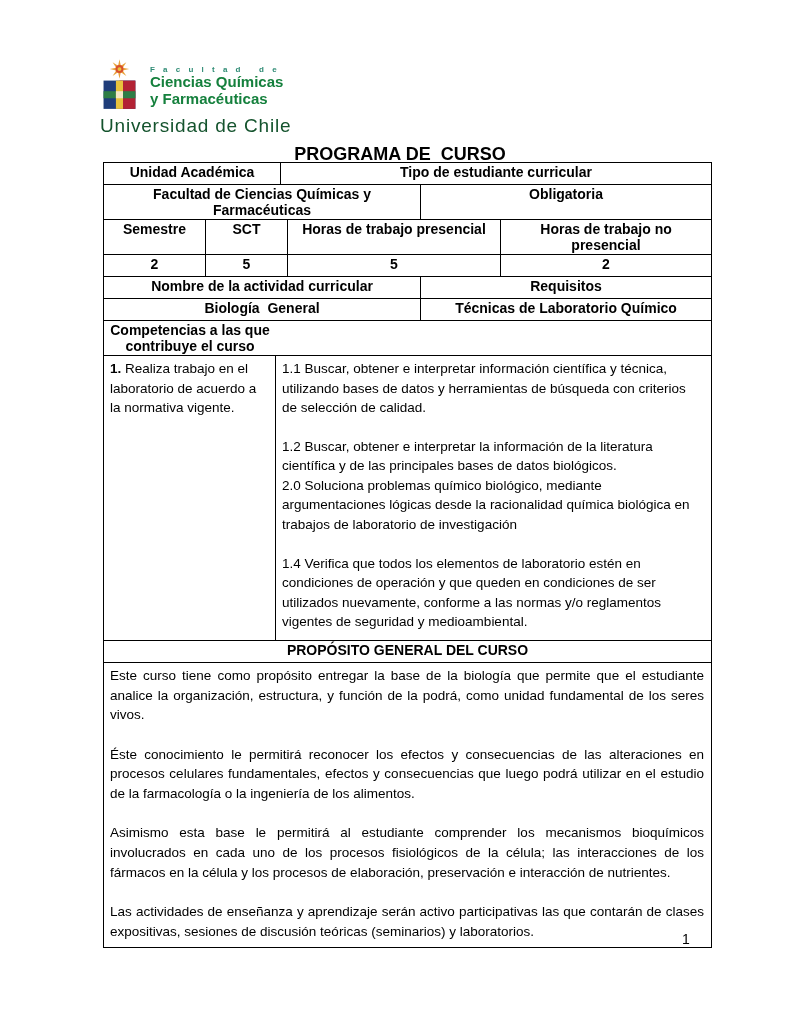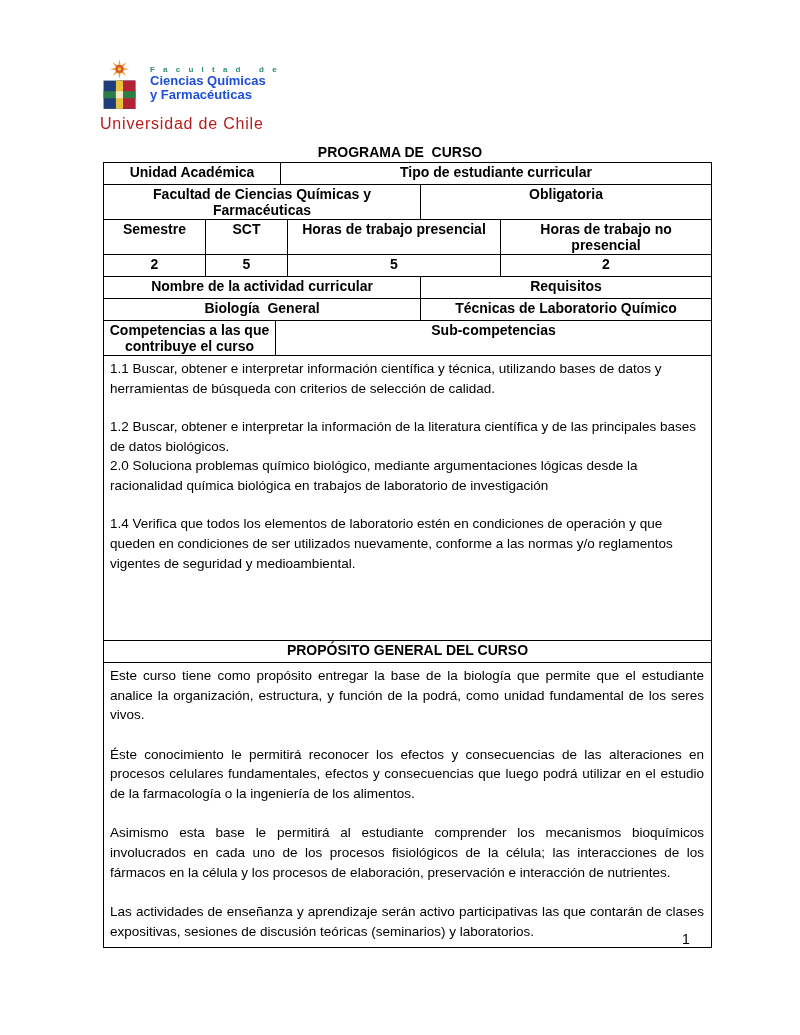--- a/index.html
+++ b/index.html
@@ -9,27 +9,27 @@
     position:relative; width:800px; height:1035px; background:#fff;
     margin:15px auto; overflow:hidden;
   }
 
   
   .logo-block { position:absolute; left:100px; top:42px; width:210px; }
   .logo-top { display:flex; align-items:flex-start; }
   .crest { width:46px; height:56px; flex:0 0 auto; margin-right:4px; }
   .logo-text { padding-top:8px; }
   .faculty-small { font-size:8px; letter-spacing:3px; color:#2e8b74; font-weight:bold; white-space:pre; }
-  .faculty-bold { font-size:13px; font-weight:bold; color:#1d4ed8; line-height:1.1; }
-  .university-name { font-size:16px; color:#b91c1c; letter-spacing:0.8px; margin-top:2px; }
+  .faculty-bold { font-size:15px; font-weight:bold; color:#15803d; line-height:1.1; }
+  .university-name { font-size:19px; color:#14532d; letter-spacing:0.8px; margin-top:2px; }
 
   
   .doc-title {
     position:absolute; top:129px; left:0; width:100%;
-    text-align:center; font-weight:bold; font-size:14px; white-space:pre;
+    text-align:center; font-weight:bold; font-size:18px; white-space:pre;
   }
 
   
   .doc-table {
     position:absolute; left:103px; top:147px; width:609px;
     border:1px solid #000; font-size:14px;
   }
   .row { display:flex; border-bottom:1px solid #000; align-items:stretch; }
   .row:last-child { border-bottom:none; }
   .cell {
@@ -123,24 +123,26 @@
       <div class="cell bold center flex1">Requisitos</div>
     </div>
 
     <div class="row">
       <div class="cell bold center pre w-c1b">Biología  General</div>
       <div class="cell bold center flex1">Técnicas de Laboratorio Químico</div>
     </div>
 
     <div class="row">
       <div class="cell bold center w-comp">Competencias a las que contribuye el curso</div>
-      <div class="cell bold center flex1">Sub-competencias</div>
     </div>
 
     <div class="row row-competencias-body">
+      <div class="cell body-text w-comp">
+        <span class="bold">1.</span><span> Realiza trabajo en el laboratorio de acuerdo a la normativa vigente.</span>
+      </div>
       <div class="cell body-text flex1">
         <p class="sc-p sc-gap">1.1 Buscar, obtener e interpretar información científica y técnica, utilizando bases de datos y herramientas de búsqueda con criterios de selección de calidad.</p>
         <p class="sc-p">1.2 Buscar, obtener e interpretar la información de la literatura científica y de las principales bases de datos biológicos.</p>
         <p class="sc-p sc-gap">2.0 Soluciona problemas químico biológico, mediante argumentaciones lógicas desde la racionalidad química biológica en trabajos de laboratorio de investigación</p>
         <p class="sc-p">1.4 Verifica que todos los elementos de laboratorio estén en condiciones de operación y que queden en condiciones de ser utilizados nuevamente, conforme a las normas y/o reglamentos vigentes de seguridad y medioambiental.</p>
       </div>
     </div>
 
     <div class="row">
       <div class="cell bold center flex1">PROPÓSITO GENERAL DEL CURSO</div>

